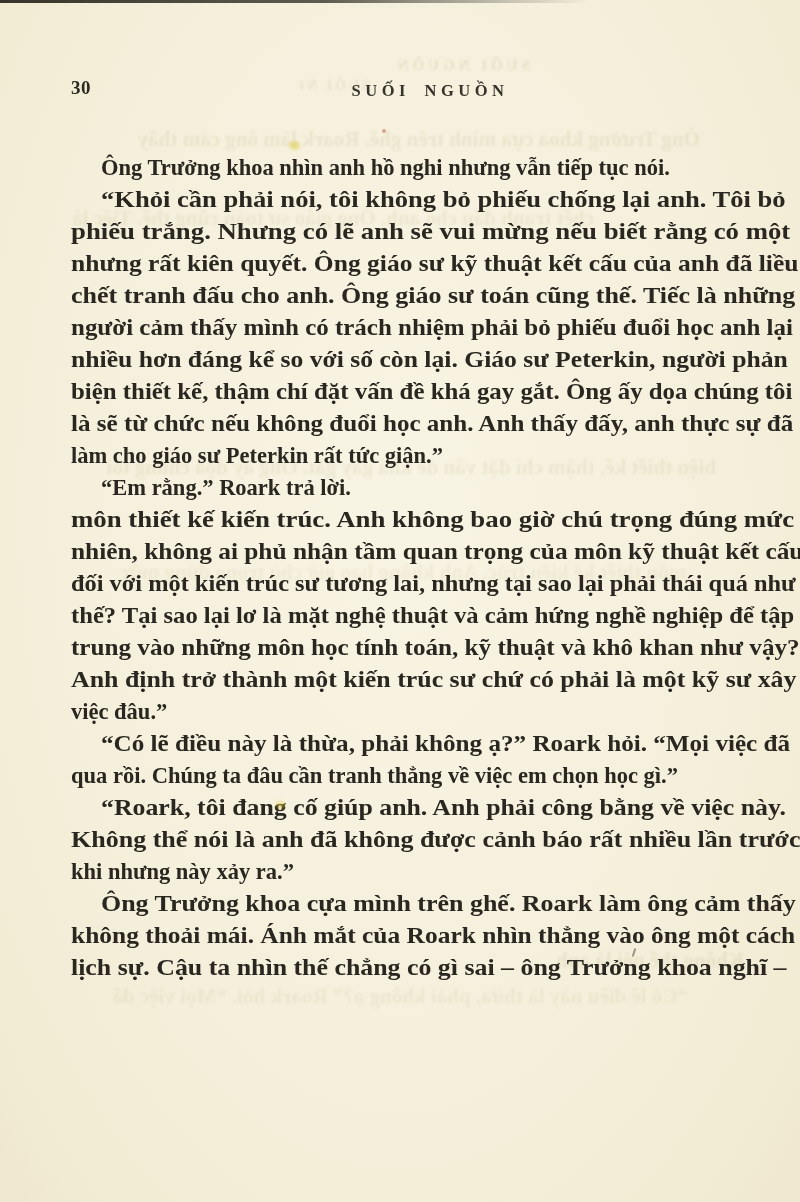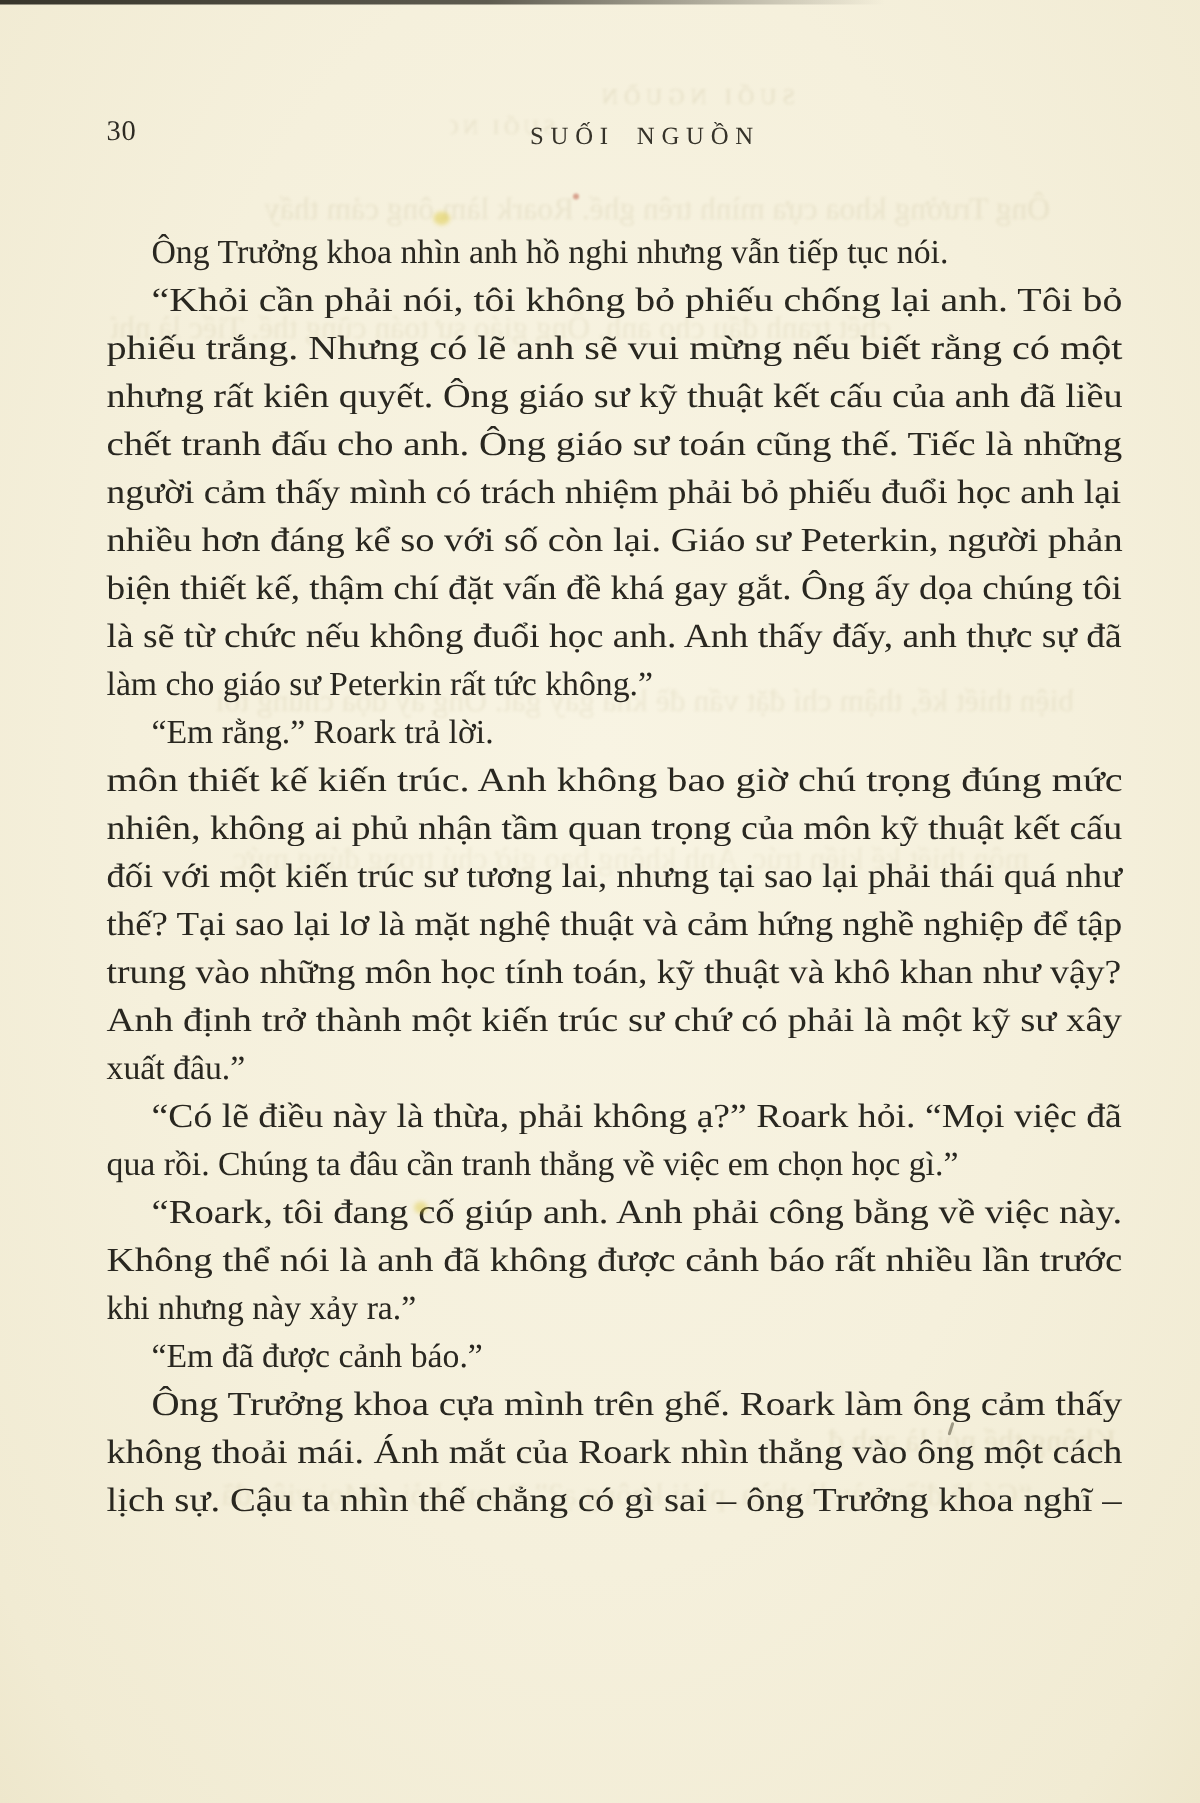--- a/index.html
+++ b/index.html
@@ -8,20 +8,21 @@
     background: #e8e3cf;
   }
   .page {
     position: relative;
     width: 800px;
     height: 1202px;
     overflow: hidden;
     background:
       radial-gradient(ellipse at 50% 42%, #f8f4e3 0%, #f5f0dc 55%, #f1ebd3 90%, #eee7cc 100%);
     font-family: "Liberation Serif", "DejaVu Serif", serif;
+    font-weight: bold;
   }
   
   .top-edge {
     position: absolute;
     left: 0; top: 0;
     width: 590px; height: 3px;
     background: linear-gradient(to right,
       rgba(35,33,25,.9) 0%, rgba(35,33,25,.72) 55%, rgba(35,33,25,0) 100%);
   }
   .pagenum {
@@ -119,35 +120,34 @@
   <main class="text-block">
       <div class="line indent"><span class="ink">Ông Trưởng khoa nhìn anh hồ nghi nhưng vẫn tiếp tục nói.</span></div>
       <div class="line indent"><span class="ink" style="transform: scaleX(1.1807);">“Khỏi cần phải nói, tôi không bỏ phiếu chống lại anh. Tôi bỏ</span></div>
       <div class="line"><span class="ink" style="transform: scaleX(1.1898);">phiếu trắng. Nhưng có lẽ anh sẽ vui mừng nếu biết rằng có một</span></div>
       <div class="line"><span class="ink" style="transform: scaleX(1.134);">nhưng rất kiên quyết. Ông giáo sư kỹ thuật kết cấu của anh đã liều</span></div>
       <div class="line"><span class="ink" style="transform: scaleX(1.1553);">chết tranh đấu cho anh. Ông giáo sư toán cũng thế. Tiếc là những</span></div>
       <div class="line"><span class="ink" style="transform: scaleX(1.1098);">người cảm thấy mình có trách nhiệm phải bỏ phiếu đuổi học anh lại</span></div>
       <div class="line"><span class="ink" style="transform: scaleX(1.1397);">nhiều hơn đáng kể so với số còn lại. Giáo sư Peterkin, người phản</span></div>
       <div class="line"><span class="ink" style="transform: scaleX(1.1044);">biện thiết kế, thậm chí đặt vấn đề khá gay gắt. Ông ấy dọa chúng tôi</span></div>
       <div class="line"><span class="ink" style="transform: scaleX(1.1135);">là sẽ từ chức nếu không đuổi học anh. Anh thấy đấy, anh thực sự đã</span></div>
-      <div class="line"><span class="ink">làm cho giáo sư Peterkin rất tức không.”</span></div>
+      <div class="line"><span class="ink">làm cho giáo sư Peterkin rất tức giận.”</span></div>
       <div class="line indent"><span class="ink">“Em rằng.” Roark trả lời.</span></div>
       <div class="line"><span class="ink" style="transform: scaleX(1.1919);">môn thiết kế kiến trúc. Anh không bao giờ chú trọng đúng mức</span></div>
       <div class="line"><span class="ink" style="transform: scaleX(1.1265);">nhiên, không ai phủ nhận tầm quan trọng của môn kỹ thuật kết cấu</span></div>
       <div class="line"><span class="ink" style="transform: scaleX(1.0832);">đối với một kiến trúc sư tương lai, nhưng tại sao lại phải thái quá như</span></div>
       <div class="line"><span class="ink" style="transform: scaleX(1.0937);">thế? Tại sao lại lơ là mặt nghệ thuật và cảm hứng nghề nghiệp để tập</span></div>
       <div class="line"><span class="ink" style="transform: scaleX(1.1172);">trung vào những môn học tính toán, kỹ thuật và khô khan như vậy?</span></div>
       <div class="line"><span class="ink" style="transform: scaleX(1.1494);">Anh định trở thành một kiến trúc sư chứ có phải là một kỹ sư xây</span></div>
-      <div class="line"><span class="ink">xuất đâu.”</span></div>
+      <div class="line"><span class="ink">việc đâu.”</span></div>
       <div class="line indent"><span class="ink" style="transform: scaleX(1.1174);">“Có lẽ điều này là thừa, phải không ạ?” Roark hỏi. “Mọi việc đã</span></div>
       <div class="line"><span class="ink">qua rồi. Chúng ta đâu cần tranh thẳng về việc em chọn học gì.”</span></div>
       <div class="line indent"><span class="ink" style="transform: scaleX(1.1472);">“Roark, tôi đang cố giúp anh. Anh phải công bằng về việc này.</span></div>
       <div class="line"><span class="ink" style="transform: scaleX(1.1553);">Không thể nói là anh đã không được cảnh báo rất nhiều lần trước</span></div>
       <div class="line"><span class="ink">khi nhưng này xảy ra.”</span></div>
-      <div class="line indent"><span class="ink">“Em đã được cảnh báo.”</span></div>
       <div class="line indent"><span class="ink" style="transform: scaleX(1.1533);">Ông Trưởng khoa cựa mình trên ghế. Roark làm ông cảm thấy</span></div>
       <div class="line"><span class="ink" style="transform: scaleX(1.1302);">không thoải mái. Ánh mắt của Roark nhìn thẳng vào ông một cách</span></div>
       <div class="line"><span class="ink" style="transform: scaleX(1.1494);">lịch sự. Cậu ta nhìn thế chẳng có gì sai – ông Trưởng khoa nghĩ –</span></div>
     </main>
 
   <div class="speck speck-yellow1"></div>
   <div class="speck speck-yellow2"></div>
   <div class="speck speck-red"></div>
   <div class="ink-tick"></div>
 

